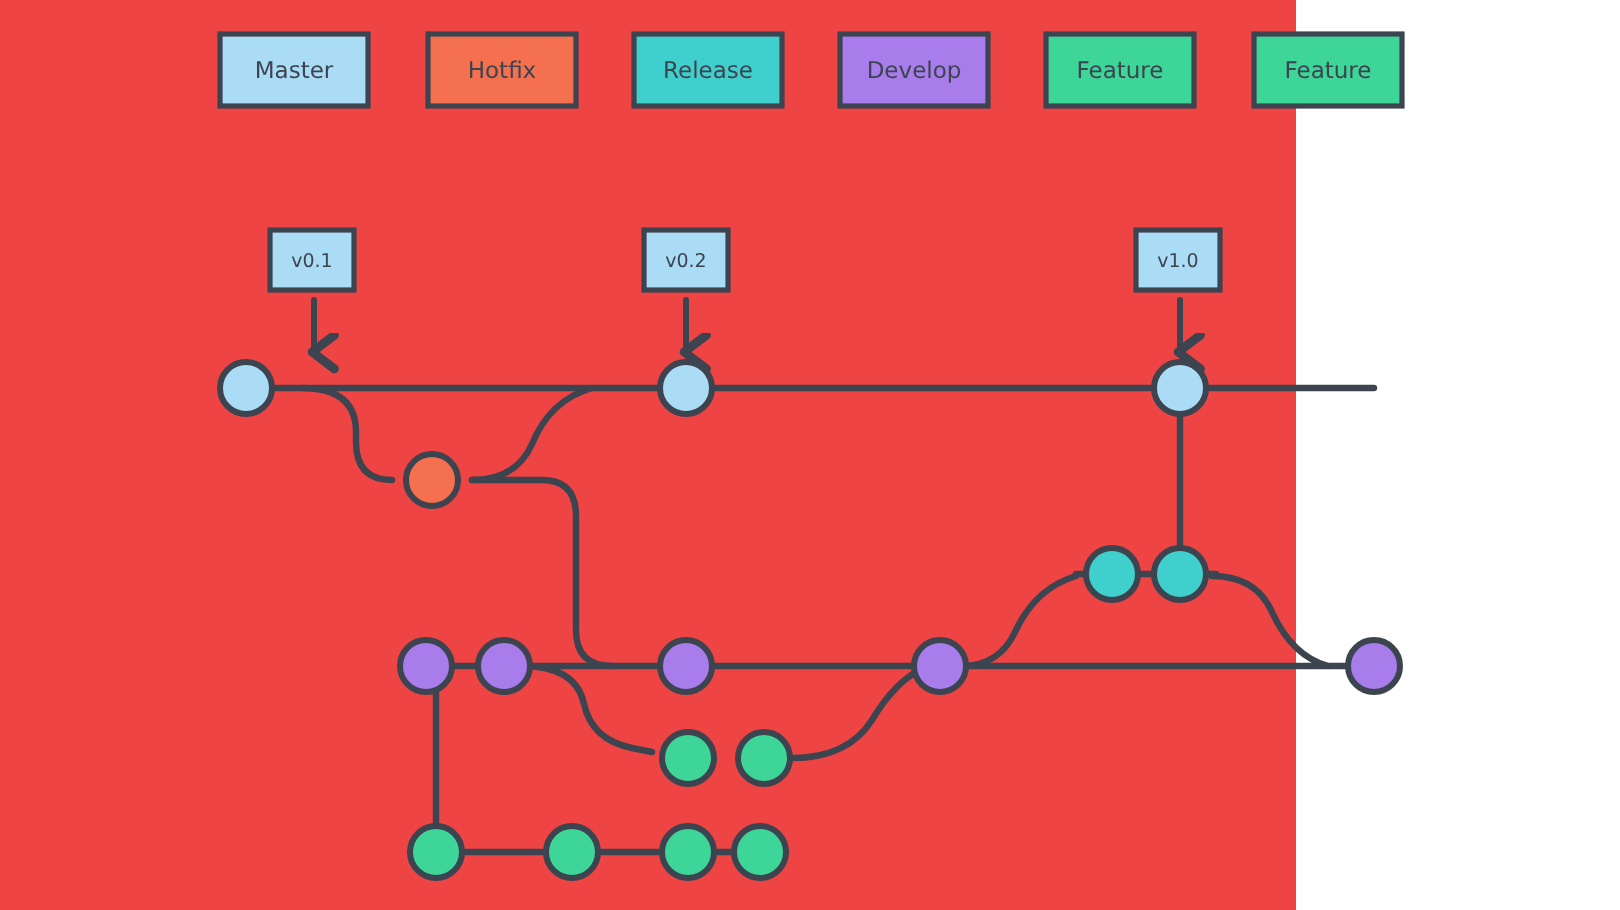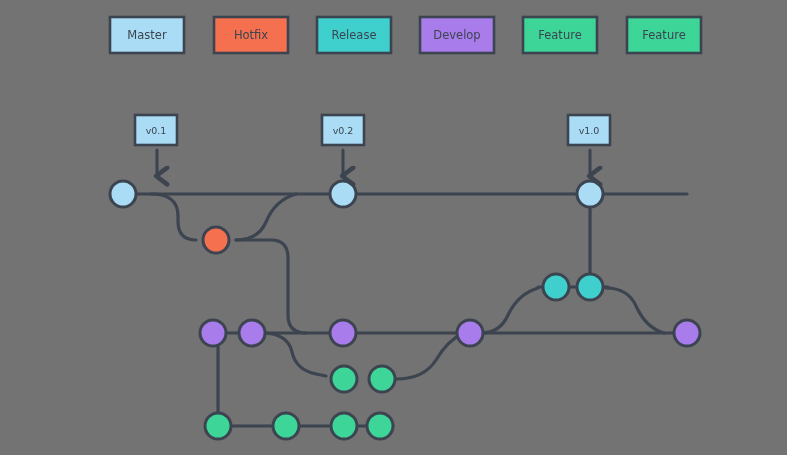--- a/index.html
+++ b/index.html
@@ -10,23 +10,23 @@
   }
   body {
     width: 810px;
     height: 455px;
     overflow: hidden;
     font-family: "DejaVu Sans", "Liberation Sans", sans-serif;
     position: relative;
   }
   #canvas {
     position: relative;
-    width: 787px;
+    width: 648px;
     height: 455px;
-    background: #737373;
+    background: #ef4444;
   }
   svg#diagram {
     position: absolute;
     left: 0;
     top: 0;
     width: 810px;
     height: 455px;
     display: block;
   }
   .legend-label, .tag-label {

